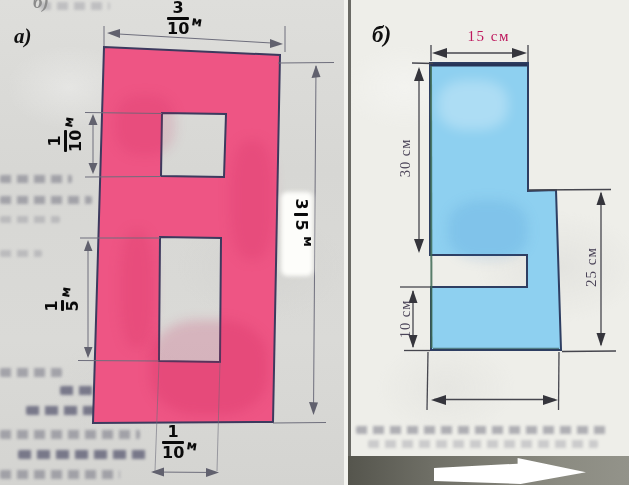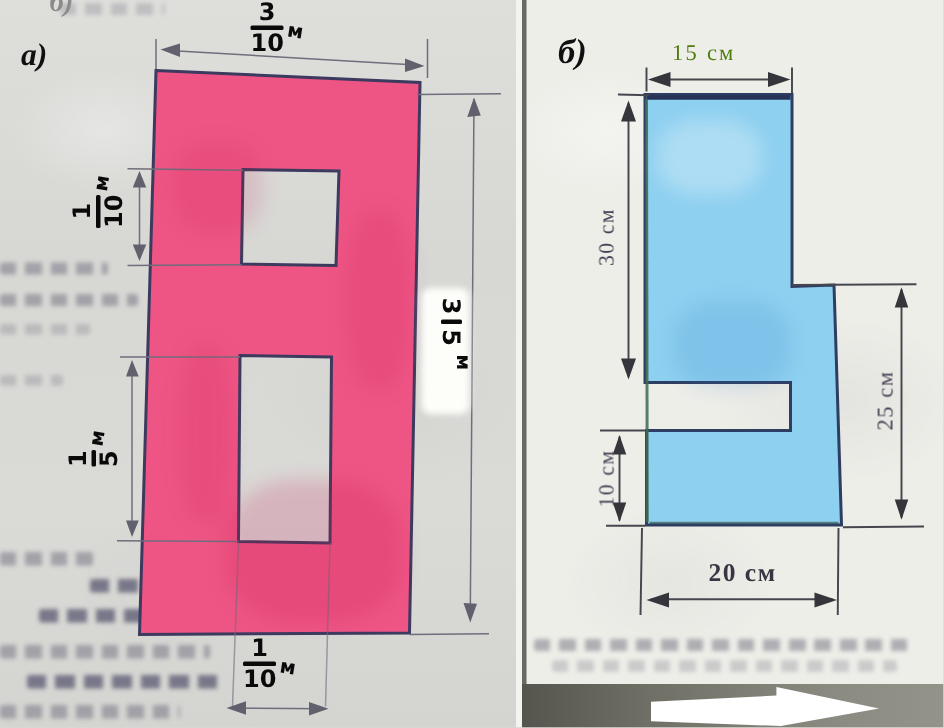--- a/index.html
+++ b/index.html
@@ -188,25 +188,24 @@
       <polygon points="83,400 98,395 98,405"></polygon>
       <polygon points="210,400 195,395 195,405"></polygon>
     </g>
   </svg>
 
   <div class="blotch" style="left:100px;top:200px;width:80px;height:60px;background:rgba(40,120,200,.14);"></div>
   <div class="blotch" style="left:90px;top:80px;width:70px;height:50px;background:rgba(255,255,255,.28);"></div>
 
   <div class="abs panel-label" style="left:24px;top:22px;font-size:23px;">б)</div>
 
-  <div class="abs ser dimtext" style="left:100px;top:28px;width:62px;text-align:left;color:#4d7c0f;letter-spacing:1.5px;font-size:15px;">15 см</div>
+  <div class="abs ser dimtext" style="left:100px;top:28px;width:62px;text-align:right;color:#be185d;letter-spacing:1.5px;font-size:15px;">15 см</div>
   <div class="abs ser dimtext rotccw" style="left:27px;top:150px;width:60px;height:16px;text-align:center;">30 см</div>
   <div class="abs ser dimtext rotccw" style="left:27px;top:311px;width:60px;height:16px;text-align:center;">10 см</div>
   <div class="abs ser dimtext rotccw" style="left:213px;top:259px;width:60px;height:16px;text-align:center;font-size:15px;">25 см</div>
-  <div class="abs ser dimtext" style="left:116px;top:372px;width:62px;text-align:center;font-size:17px;color:#3a3542;font-weight:600;">20 см</div>
 
   <div class="smudge" style="left:8px;top:426px;width:250px;height:8px;"></div>
   <div class="smudge faint" style="left:20px;top:440px;width:230px;height:8px;"></div>
 
   <div class="abs darkband" style="left:0;top:456px;width:281px;height:29px;">
     <div class="abs band-arrow" style="left:86px;top:2px;width:152px;height:26px;"></div>
   </div>
 </div>
 
 </body></html>

